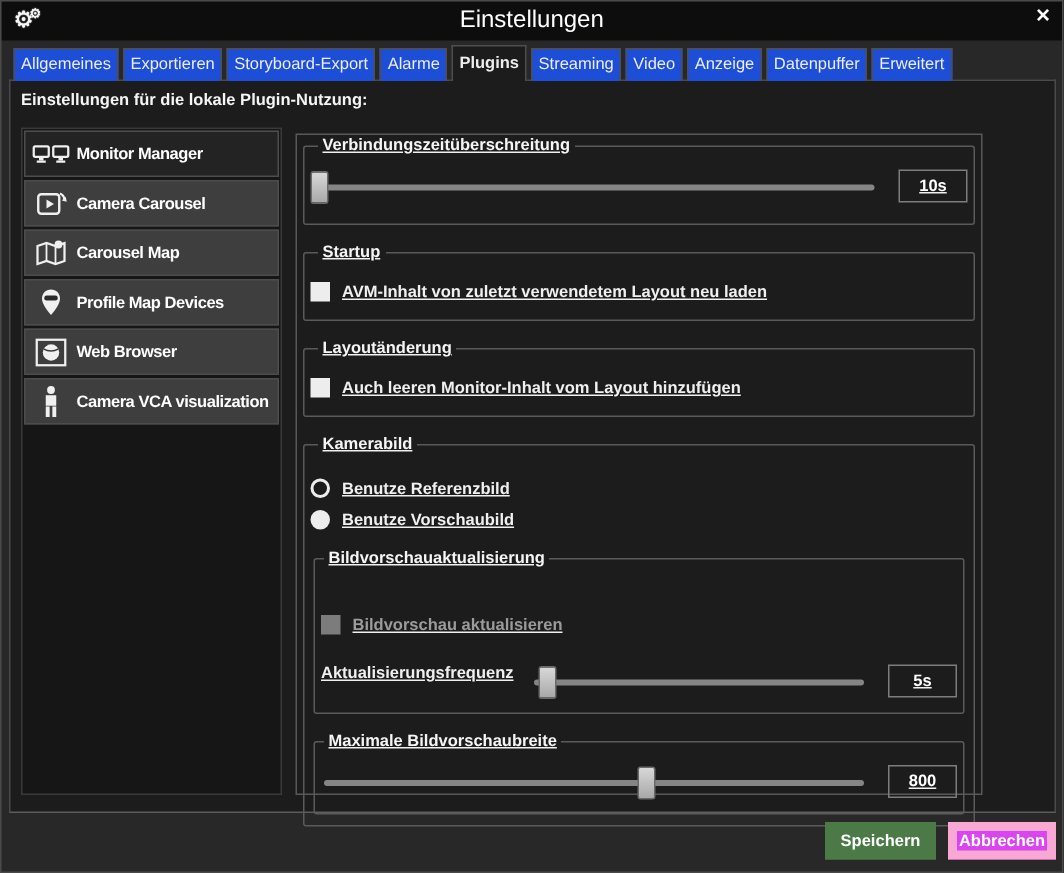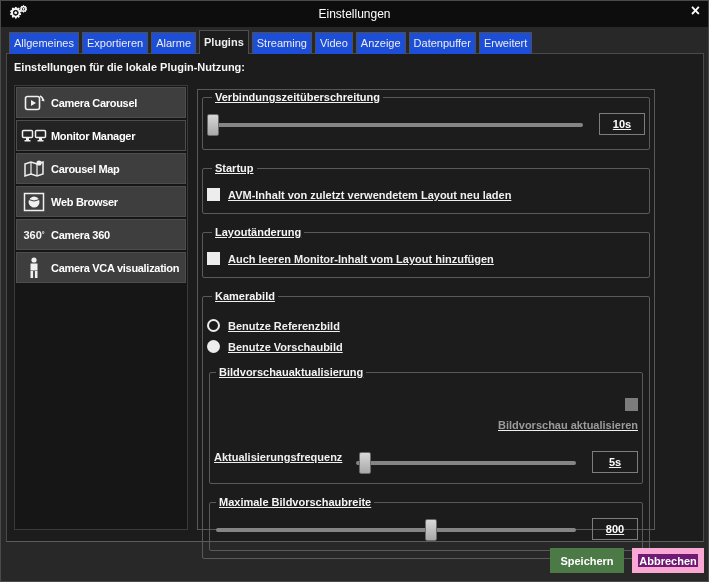--- a/index.html
+++ b/index.html
@@ -10,21 +10,21 @@
     color: #f0f0f0;
     position: relative;
     border: 1px solid #4a4a4a;
   }
   .titlebar {
     position: absolute; left: 0; top: 0; width: 100%; height: 26px;
     background: #0d0d0d; display: flex; align-items: center;
   }
   .titlebar .gear { position: absolute; left: 8px; top: 3px; font-size: 15px; color: #f5f5f5; text-shadow: 0 0 1px #fff, 0 0 0.5px #fff; }
   .titlebar .gear .small { font-size: 9px; vertical-align: top; margin-left: -3px; }
-  .titlebar .title { width: 100%; text-align: center; font-size: 12px; color: #ffffff; }
+  .titlebar .title { width: 100%; text-align: center; font-size: 16px; color: #ffffff; }
   .titlebar .close { position: absolute; right: 8px; top: 1px; font-size: 16px; font-weight: bold; color: #ffffff; cursor: pointer; }
   .tabbar {
     position: absolute; left: 8px; top: 30px; height: 23px;
     display: flex; gap: 3px; z-index: 5; align-items: flex-end;
   }
   .tab {
     background: #1d4ed8; border: 1px solid #4f4f4f; border-bottom: none;
     color: #ededed; font-size: 11px; padding: 4px 4px; height: 22px;
     white-space: nowrap;
   }
@@ -67,113 +67,119 @@
     width: 46px; height: 22px; margin-left: 14px; border: 1px solid #7d7d7d;
     display: flex; align-items: center; justify-content: center;
     font-size: 11px; font-weight: bold; color: #ffffff; flex: none;
   }
   .check-row { display: flex; align-items: flex-end; gap: 8px; margin-top: 10px; font-size: 11px; font-weight: bold; }
   .checkbox { width: 13px; height: 13px; background: #ededed; flex: none; }
   .checkbox.disabled { background: #7c7c7c; }
   .check-row.disabled .cb-label { color: #9b9b9b; }
   .radio-row { display: flex; align-items: center; gap: 8px; margin-top: 12px; font-size: 11px; font-weight: bold; height: 15px;}
   .radio-row + .radio-row { margin-top: 6px; }
-  .subfield .check-row { margin-top: 16px; flex-direction: column; }
+  .subfield .check-row { margin-top: 28px; }
   fieldset[data-name="group-camera-image"] { padding-bottom: 7px; }
   .radio { width: 13px; height: 13px; border-radius: 50%; flex: none; }
   .radio.off { border: 2px solid #ededed; }
   .radio.on { background: #ededed; }
   .subfield { margin: 12px 2px 0 2px; padding-bottom: 8px; }
   .subfield legend { margin-left: 2px; }
   .freq-row { display: flex; align-items: flex-start; margin-top: 20px; }
   .freq-label { font-size: 11px; font-weight: bold; white-space: nowrap; }
   .freq-row .slider { margin-left: 12px; }
   .footer-btn {
     position: absolute; top: 547px; height: 25px; font-family: "Liberation Sans", sans-serif;
     font-size: 11px; font-weight: bold; color: #ffffff; border: 6px solid #f9a8d4;
     display: flex; align-items: center; justify-content: center; cursor: pointer;
   }
   .btn-save { left: 549px; width: 74px; background: #4c7a46; border-color: #4c7a46; }
-  .btn-cancel { left: 631px; width: 72px; background: #701a75; }
+  .btn-cancel { left: 631px; width: 72px; background: #d946ef; }
   svg { display: block; }
 </style>
 </head>
 <body>
 
 <div class="titlebar" data-name="titlebar">
   <span class="gear" data-name="settings-gear-icon">⚙<span class="small">⚙</span></span>
   <span class="title" data-name="window-title">Einstellungen</span>
   <span class="close" data-name="close-icon">×</span>
 </div>
 
 <div class="tabbar" id="tabbar" data-name="tab-bar">
     <div class="tab" data-name="tab-allgemeines">Allgemeines</div>
     <div class="tab" data-name="tab-exportieren">Exportieren</div>
+    <div class="tab" data-name="tab-storyboard-export">Storyboard-Export</div>
     <div class="tab" data-name="tab-alarme">Alarme</div>
     <div class="tab active" data-name="tab-plugins">Plugins</div>
     <div class="tab" data-name="tab-streaming">Streaming</div>
     <div class="tab" data-name="tab-video">Video</div>
     <div class="tab" data-name="tab-anzeige">Anzeige</div>
     <div class="tab" data-name="tab-datenpuffer">Datenpuffer</div>
     <div class="tab" data-name="tab-erweitert">Erweitert</div>
   </div>
 
 <div class="page" data-name="tab-page-plugins">
   <div class="intro" data-name="intro-label">Einstellungen für die lokale Plugin-Nutzung:</div>
 
   <div class="sidebar" data-name="plugin-list">
-    <div class="side-item" data-name="sidebar-item-camera-carousel">
-      <span class="ic" data-name="camera-carousel-icon">
-        <svg width="22" height="20" viewBox="0 0 22 20">
-          <rect x="2.5" y="3.5" width="14" height="13" rx="2" fill="none" stroke="#f0f0f0" stroke-width="1.6"></rect>
-          <path d="M8 7 L8 13 L13 10 Z" fill="#f0f0f0"></path>
-          <path d="M17 3 a5 5 0 0 1 3 4" fill="none" stroke="#f0f0f0" stroke-width="1.6"></path>
-          <path d="M21.5 8.5 L18.2 7.6 L20.8 5.2 Z" fill="#f0f0f0"></path>
-        </svg>
-      </span>
-      <span class="lbl" data-name="sidebar-item-label">Camera Carousel</span>
-    </div>
     <div class="side-item selected" data-name="sidebar-item-monitor-manager">
       <span class="ic" data-name="monitor-manager-icon">
         <svg width="26" height="20" viewBox="0 0 26 20">
           <rect x="1.5" y="4.5" width="10" height="7" rx="1" fill="none" stroke="#f0f0f0" stroke-width="1.5"></rect>
           <rect x="14.5" y="4.5" width="10" height="7" rx="1" fill="none" stroke="#f0f0f0" stroke-width="1.5"></rect>
           <rect x="5" y="12" width="3" height="2" fill="#f0f0f0"></rect>
           <rect x="18" y="12" width="3" height="2" fill="#f0f0f0"></rect>
           <rect x="3.5" y="14" width="6" height="1.5" fill="#f0f0f0"></rect>
           <rect x="16.5" y="14" width="6" height="1.5" fill="#f0f0f0"></rect>
         </svg>
       </span>
       <span class="lbl" data-name="sidebar-item-label">Monitor Manager</span>
     </div>
+    <div class="side-item" data-name="sidebar-item-camera-carousel">
+      <span class="ic" data-name="camera-carousel-icon">
+        <svg width="22" height="20" viewBox="0 0 22 20">
+          <rect x="2.5" y="3.5" width="14" height="13" rx="2" fill="none" stroke="#f0f0f0" stroke-width="1.6"></rect>
+          <path d="M8 7 L8 13 L13 10 Z" fill="#f0f0f0"></path>
+          <path d="M17 3 a5 5 0 0 1 3 4" fill="none" stroke="#f0f0f0" stroke-width="1.6"></path>
+          <path d="M21.5 8.5 L18.2 7.6 L20.8 5.2 Z" fill="#f0f0f0"></path>
+        </svg>
+      </span>
+      <span class="lbl" data-name="sidebar-item-label">Camera Carousel</span>
+    </div>
     <div class="side-item" data-name="sidebar-item-profile-map">
       <span class="ic" data-name="profile-map-icon">
         <svg width="22" height="20" viewBox="0 0 22 20">
           <path d="M2 5 L8 3 L14 5 L20 3 L20 15 L14 17 L8 15 L2 17 Z" fill="none" stroke="#f0f0f0" stroke-width="1.5"></path>
           <line x1="8" y1="3.5" x2="8" y2="15" stroke="#f0f0f0" stroke-width="1.2"></line>
           <line x1="14" y1="5" x2="14" y2="16.5" stroke="#f0f0f0" stroke-width="1.2"></line>
           <circle cx="16" cy="4" r="2.6" fill="#f0f0f0"></circle>
         </svg>
       </span>
       <span class="lbl" data-name="sidebar-item-label">Carousel Map</span>
     </div>
+    <div class="side-item" data-name="sidebar-item-profile-map-devices">
+      <span class="ic" data-name="profile-map-devices-icon">
+        <svg width="16" height="20" viewBox="0 0 16 20">
+          <path d="M8 1 C4.5 1 2 3.6 2 7 C2 11.5 8 18 8 18 C8 18 14 11.5 14 7 C14 3.6 11.5 1 8 1 Z" fill="#f0f0f0"></path>
+          <rect x="3.5" y="5" width="9" height="3.4" rx="1.6" fill="#2a2a2a"></rect>
+        </svg>
+      </span>
+      <span class="lbl" data-name="sidebar-item-label">Profile Map Devices</span>
+    </div>
     <div class="side-item" data-name="sidebar-item-web-browser">
       <span class="ic" data-name="web-browser-icon">
         <svg width="22" height="20" viewBox="0 0 22 20">
           <rect x="1.5" y="1.5" width="19" height="17" fill="none" stroke="#f0f0f0" stroke-width="1.5"></rect>
           <circle cx="11" cy="10" r="5.5" fill="#f0f0f0"></circle>
           <path d="M11.5 4.6 a6.5 5.4 0 0 0 0 10.8 a9 5.4 0 0 1 0 -10.8 Z" fill="#3c3c3c"></path>
           <path d="M6 7.6 Q11 10.5 16 7.6" fill="none" stroke="#3c3c3c" stroke-width="1"></path>
         </svg>
       </span>
       <span class="lbl" data-name="sidebar-item-label">Web Browser</span>
-    </div>
-    <div class="side-item" data-name="sidebar-item-camera-360">
-      <span class="ic ic-360" data-name="camera-360-icon">360<sup>°</sup></span>
-      <span class="lbl" data-name="sidebar-item-label">Camera 360</span>
     </div>
     <div class="side-item" data-name="sidebar-item-camera-vca">
       <span class="ic" data-name="camera-vca-icon">
         <svg width="12" height="22" viewBox="0 0 12 22">
           <circle cx="6" cy="3" r="2.6" fill="#f0f0f0"></circle>
           <rect x="2.5" y="6.5" width="7" height="7" fill="#f0f0f0"></rect>
           <rect x="2.5" y="14" width="2.6" height="7" fill="#f0f0f0"></rect>
           <rect x="6.9" y="14" width="2.6" height="7" fill="#f0f0f0"></rect>
         </svg>
       </span>

